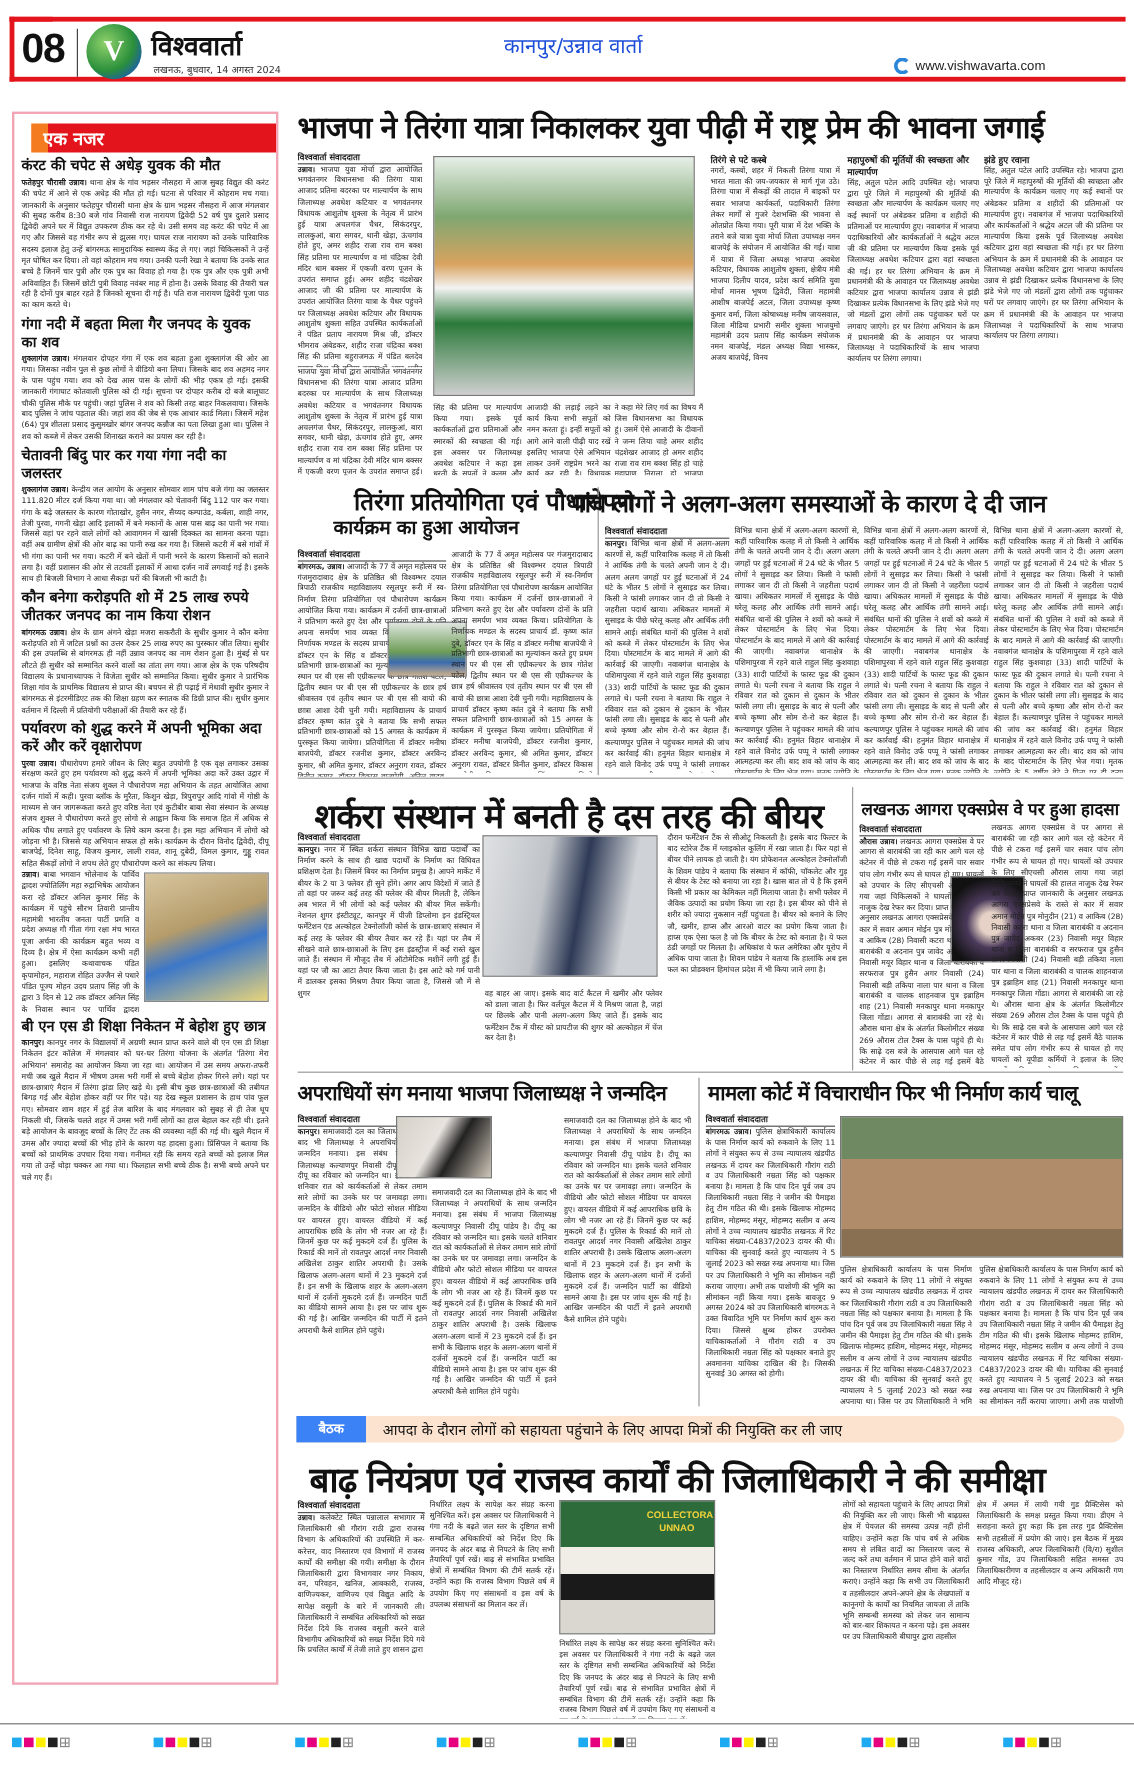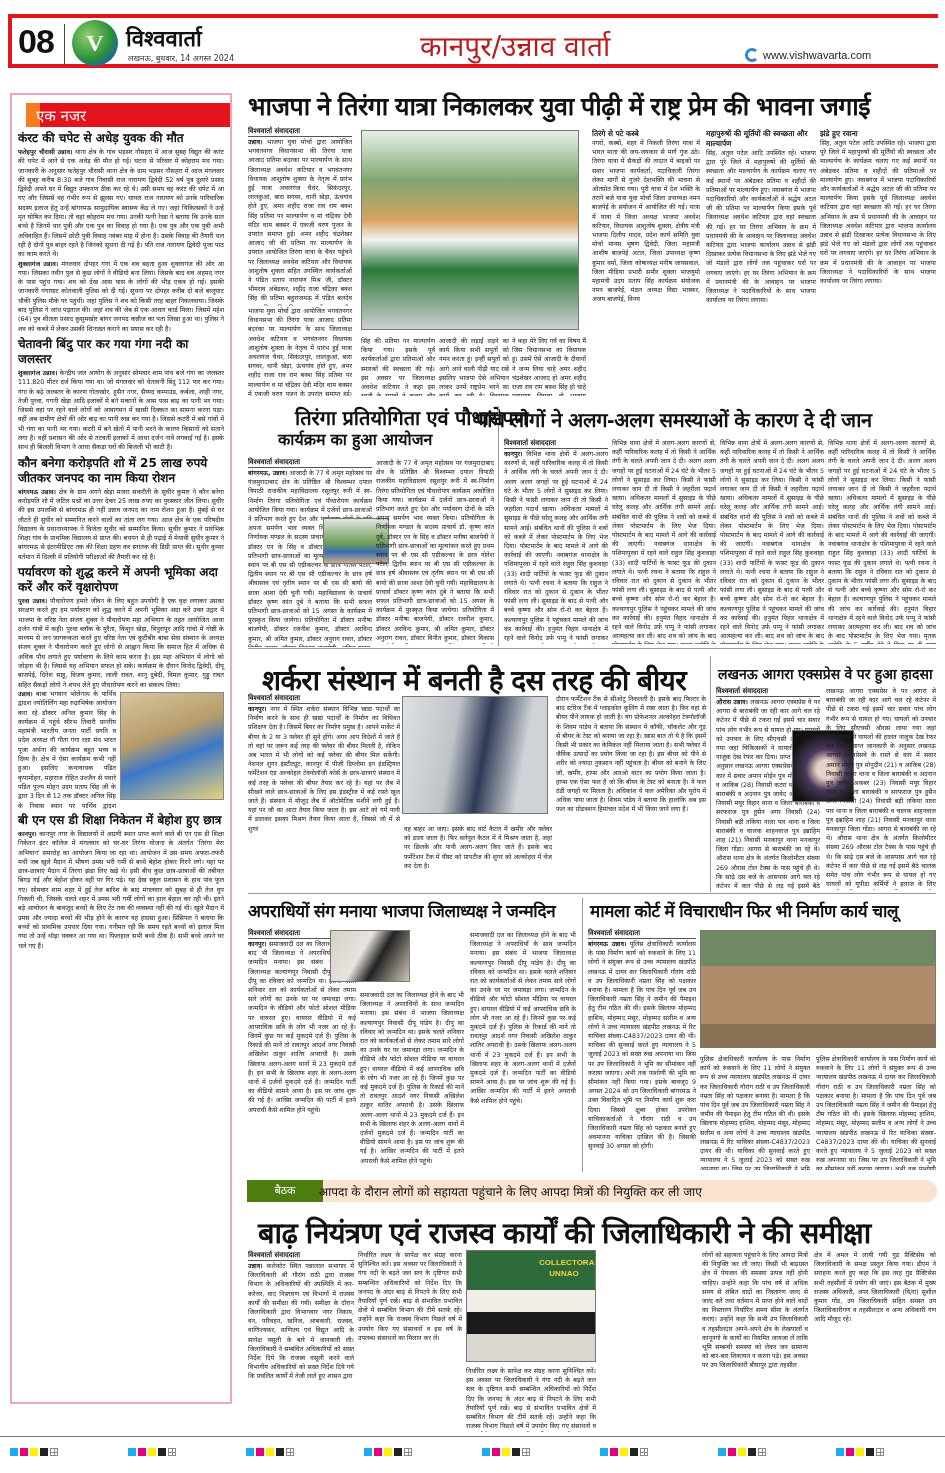--- a/index.html
+++ b/index.html
@@ -8,27 +8,27 @@
   .abs { position: absolute; }
 
   
   .mast { left: 8px; top: 14px; width: 930px; height: 54px; border-left: 4px solid #e3141b; border-top: 4px solid #e3141b; border-bottom: 4px solid #e3141b; }
   .mast-top-trim { position:absolute; left:-4px; top:-4px; width:36px; height:4px; background:#e3141b; }
   .page-no { left: 18px; top: 22px; font-family: "Liberation Sans", sans-serif; font-size: 34px; font-weight: bold; letter-spacing: -1px; color:#111; }
   .mast-sep { left: 64px; top: 24px; width: 1px; height: 40px; background: #444; }
   .logo { left: 72px; top: 20px; width: 46px; height: 46px; border-radius: 50%; background: radial-gradient(circle at 35% 35%, #8fd16b, #2a8f3b 55%, #1d5fa8 80%); display:flex; align-items:center; justify-content:center; color:#fff; font-weight:bold; font-size:24px; font-family:"Liberation Serif", serif; }
   .brand { left: 126px; top: 22px; font-size: 22px; font-weight: bold; color: #111; }
   .dateline { left: 128px; top: 52px; font-size: 8px; color: #333; }
-  .section-title { left: 420px; top: 26px; font-size: 28px; color: #b91c1c; }
+  .section-title { left: 420px; top: 26px; font-size: 17px; color: #1d4ed8; }
   .url { left: 745px; top: 48px; font-family: "Liberation Sans", sans-serif; font-size: 11px; color:#222; display:flex; align-items:center; gap:4px; }
   .ie-icon { width:14px; height:14px; border-radius:50%; border:3px solid #2a86d8; border-right-color: transparent; display:inline-block; }
 
   
   .leftcol { left: 10px; top: 93px; width: 222px; height: 1311px; border: 2px solid #f2a5b4; padding: 4px 6px; overflow: hidden; }
-  .eknazar { margin: 4px 0 4px 8px; height: 24px; width: 228px; background: linear-gradient(90deg,#f47b20 0 6%, #e3141b 6%); border-radius: 0 10px 10px 0; color:#fff; font-size: 15px; font-weight:normal; padding: 2px 0 0 10px; }
+  .eknazar { margin: 4px 0 4px 8px; height: 24px; width: 228px; background: linear-gradient(90deg,#f47b20 0 6%, #e3141b 6%); border-radius: 0 10px 10px 0; color:#fff; font-size: 15px; font-weight:bold; padding: 2px 0 0 10px; }
   .lh { font-size: 12px; font-weight: bold; line-height: 15px; margin: 3px 0 2px; color:#111; }
   .lp { font-size: 6.4px; line-height: 9.3px; text-align: justify; color:#222; }
   .lp b { font-weight: bold; }
   .lphoto-wrap { display:flex; gap:4px; }
   .lphoto { width: 104px; height: 108px; flex: none; background: linear-gradient(160deg,#d8c6a0,#b59c6a 40%,#3c77c8 60%,#e8d47a); border:1px solid #888; margin-top: 2px; }
 
   
   .h-big { font-weight: bold; color:#111; white-space: nowrap; font-family: "DejaVu Sans Condensed", "DejaVu Sans", sans-serif; }
   .byline { font-size: 7px; font-weight: bold; border-bottom: 1px solid #555; padding-bottom: 1px; margin-bottom: 0; }
   .txt { font-size: 6.3px; line-height: 9.2px; text-align: justify; color:#222; }
@@ -40,21 +40,21 @@
 
   .ph-rally { background: linear-gradient(180deg,#e7efe8 0%,#7fa771 25%,#d9a35f 45%, #f3f3f3 55%, #2b7a3a 70%, #cfcfcf 100%); }
   .ph-plant { background: linear-gradient(180deg,#e0e6e0,#6e9e57 55%, #3b6bb0 75%,#cbb089); }
   .ph-beer { background: linear-gradient(100deg,#dfe1e3 0%,#bfc3c8 35%,#2e3a56 55%,#cfd2d6 80%); }
   .ph-night { background: radial-gradient(circle at 55% 55%, #e6d2c6 0 18%, #4b3a5b 40%, #111 75%); }
   .ph-bday { background: linear-gradient(120deg,#d5d1c8,#e8e3de 40%,#222 60%,#cfc6b8); }
   .ph-ruins { background: linear-gradient(180deg,#6f8a63 0 30%, #b08c6b 30% 80%, #8a7052 80%); }
   .ph-meet { background: linear-gradient(180deg,#2d6b3a 0 35%, #f0eee6 35% 55%, #1a1a1a 55% 75%, #d9d7cf 75%); }
 
   .baithak { left: 247px; top: 1180px; width: 690px; height: 22px; background: #fbe3cf; border-radius: 0 12px 12px 0; }
-  .baithak-tag { position:absolute; left:0; top:0; width: 76px; height: 22px; background: #4d7c0f; color:#fff; font-size: 11px; font-weight: normal; text-align:center; line-height:22px; }
+  .baithak-tag { position:absolute; left:0; top:0; width: 58px; height: 22px; background: #3b82f6; color:#fff; font-size: 11px; font-weight: bold; text-align:center; line-height:22px; }
   .baithak-text { position:absolute; left: 72px; top: 3px; font-size: 12px; color:#111; white-space:nowrap; }
 
   
   .regbar { left: 0; top: 1436px; width: 945px; height: 1px; background:#777; }
   .reg { top: 1448px; display:flex; gap:2px; align-items:center; }
   .reg span { width: 8px; height: 8px; display:inline-block; }
   .reg .c { background:#1eaaf1; } .reg .m { background:#e6007e; } .reg .y { background:#ffef00; } .reg .k { background:#222; }
   .reg .t { border:1px solid #888; background: linear-gradient(#888,#888) center/1px 100% no-repeat, linear-gradient(#888,#888) center/100% 1px no-repeat; }
 </style>
 </head>
@@ -77,20 +77,21 @@
   </div>
 
 <div class="abs leftcol">
   <div class="eknazar">एक नजर</div>
 
   <div>
     <div class="lh">कंरट की चपेट से अधेड़ युवक की मौत</div>
     <p class="lp"><b>फतेहपुर चौरासी उन्नाव।</b> <span>थाना क्षेत्र के गांव भड़सर नौसहरा में आज सुबह विद्युत की करंट की चपेट में आने से एक अधेड़ की मौत हो गई। घटना से परिवार में कोहराम मच गया। जानकारी के अनुसार फतेहपुर चौरासी थाना क्षेत्र के ग्राम भड़सर नौसहरा में आज मंगलवार की सुबह करीब 8:30 बजे गांव निवासी राज नारायण द्विवेदी 52 वर्ष पुत्र दुलारे प्रसाद द्विवेदी अपने घर में विद्युत उपकरण ठीक कर रहे थे। उसी समय वह करंट की चपेट में आ गए और जिससे वह गंभीर रूप से झुलस गए। घायल राज नारायण को उनके पारिवारिक सदस्य इलाज हेतु उन्हें बांगरमऊ सामुदायिक स्वास्थ्य केंद्र ले गए। जहां चिकित्सकों ने उन्हें मृत घोषित कर दिया। तो वहां कोहराम मच गया। उनकी पत्नी रेखा ने बताया कि उनके सात बच्चे है जिनमें चार पुत्री और एक पुत्र का विवाह हो गया है। एक पुत्र और एक पुत्री अभी अविवाहित हैं। जिसमें छोटी पुत्री विवाह नवंबर माह में होना है। उसके विवाह की तैयारी चल रही है दोनों पुत्र बाहर रहते है जिनको सूचना दी गई है। पति राज नारायण द्विवेदी पूजा पाठ का काम करते थे।</span></p>
   </div>
   <div>
+    <div class="lh">गंगा नदी में बहता मिला गैर जनपद के युवक का शव</div>
     <p class="lp"><b>शुक्लागंज उन्नाव।</b> <span>मंगलवार दोपहर गंगा में एक शव बहता हुआ शुक्लागंज की ओर आ गया। जिसका नवीन पुल से कुछ लोगों ने वीडियो बना लिया। जिसके बाद शव अहमद नगर के पास पहुंच गया। शव को देख आस पास के लोगों की भीड़ एकत्र हो गई। इसकी जानकारी गंगाघाट कोतवाली पुलिस को दी गई। सूचना पर दोपहर करीब दो बजे बालूघाट चौकी पुलिस मौके पर पहुंची। जहां पुलिस ने शव को किसी तरह बाहर निकलवाया। जिसके बाद पुलिस ने जांच पड़ताल की। जहां शव की जेब से एक आधार कार्ड मिला। जिसमें महेश (64) पुत्र शीतला प्रसाद कुसुमखोर बांगर जनपद कन्नौज का पता लिखा हुआ था। पुलिस ने शव को कब्जे में लेकर उसकी शिनाख्त कराने का प्रयास कर रही है।</span></p>
   </div>
   <div>
     <div class="lh">चेतावनी बिंदु पार कर गया गंगा नदी का जलस्तर</div>
     <p class="lp"><b>शुक्लागंज उन्नाव।</b> <span>केन्द्रीय जल आयोग के अनुसार सोमवार शाम पांच बजे गंगा का जलस्तर 111.820 मीटर दर्ज किया गया था। जो मंगलवार को चेतावनी बिंदु 112 पार कर गया। गंगा के बढ़े जलस्तर के कारण गोताखोर, हुसैन नगर, सैय्यद कम्पाउंड, कर्बला, शाही नगर, तेजी पुरवा, गगनी खेड़ा आदि इलाकों में बने मकानों के आस पास बाढ़ का पानी भर गया। जिससे वहां पर रहने वाले लोगों को आवागमन में खासी दिक्कत का सामना करना पड़ा। वहीं अब ग्रामीण क्षेत्रों की ओर बाढ़ का पानी रुख कर गया है। जिससे कटरी में बसे गांवों में भी गंगा का पानी भर गया। कटरी में बने खेतों में पानी भरने के कारण किसानों को सताने लगा है। वहीं प्रशासन की ओर से तटवर्ती इलाकों में आधा दर्जन नावें लगवाई गई है। इसके साथ ही बिजली विभाग ने आधा सैकड़ा घरों की बिजली भी काटी है।</span></p>
   </div>
   <div>
     <div class="lh">कौन बनेगा करोड़पति शो में 25 लाख रुपये जीतकर जनपद का नाम किया रोशन</div>
     <p class="lp"><b>बांगरमऊ उन्नाव।</b> <span>क्षेत्र के ग्राम अंगने खेड़ा मजरा सकरौती के सुधीर कुमार ने कौन बनेगा करोड़पति शो में जटिल प्रश्नों का उत्तर देकर 25 लाख रुपए का पुरस्कार जीत लिया। सुधीर की इस उपलब्धि से बांगरमऊ ही नहीं उन्नाव जनपद का नाम रोशन हुआ है। मुंबई से घर लौटते ही सुधीर को सम्मानित करने वालों का तांता लग गया। आज क्षेत्र के एक परिषदीय विद्यालय के प्रधानाध्यापक ने विजेता सुधीर को सम्मानित किया। सुधीर कुमार ने प्रारंभिक शिक्षा गांव के प्राथमिक विद्यालय से प्राप्त की। बचपन से ही पढ़ाई में मेधावी सुधीर कुमार ने बांगरमऊ से इंटरमीडिएट तक की शिक्षा ग्रहण कर स्नातक की डिग्री प्राप्त की। सुधीर कुमार वर्तमान में दिल्ली में प्रतियोगी परीक्षाओं की तैयारी कर रहे हैं।</span></p>
   </div>

